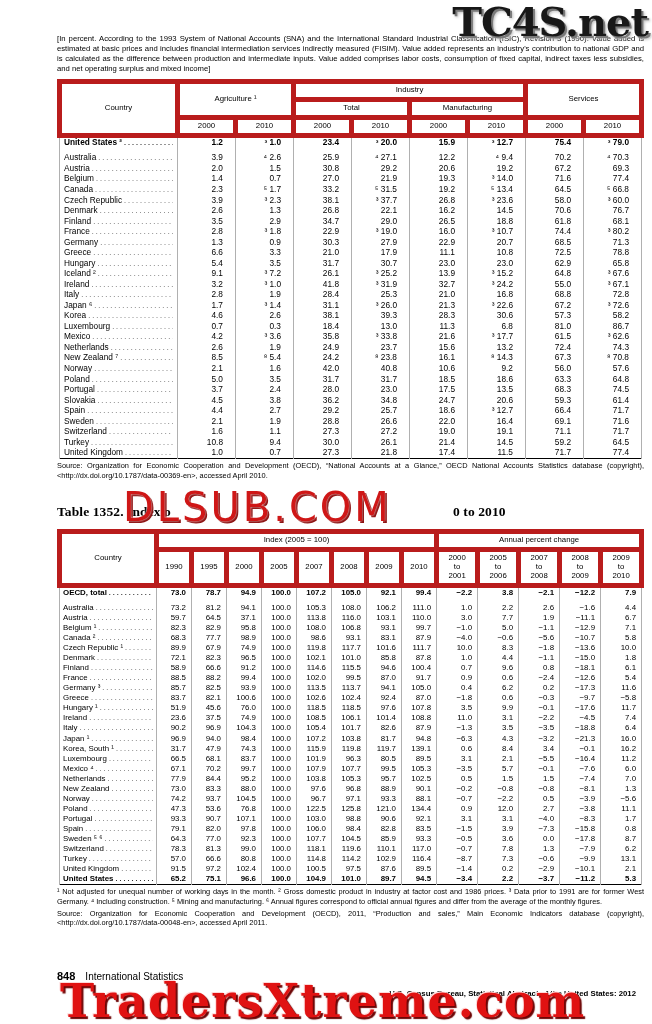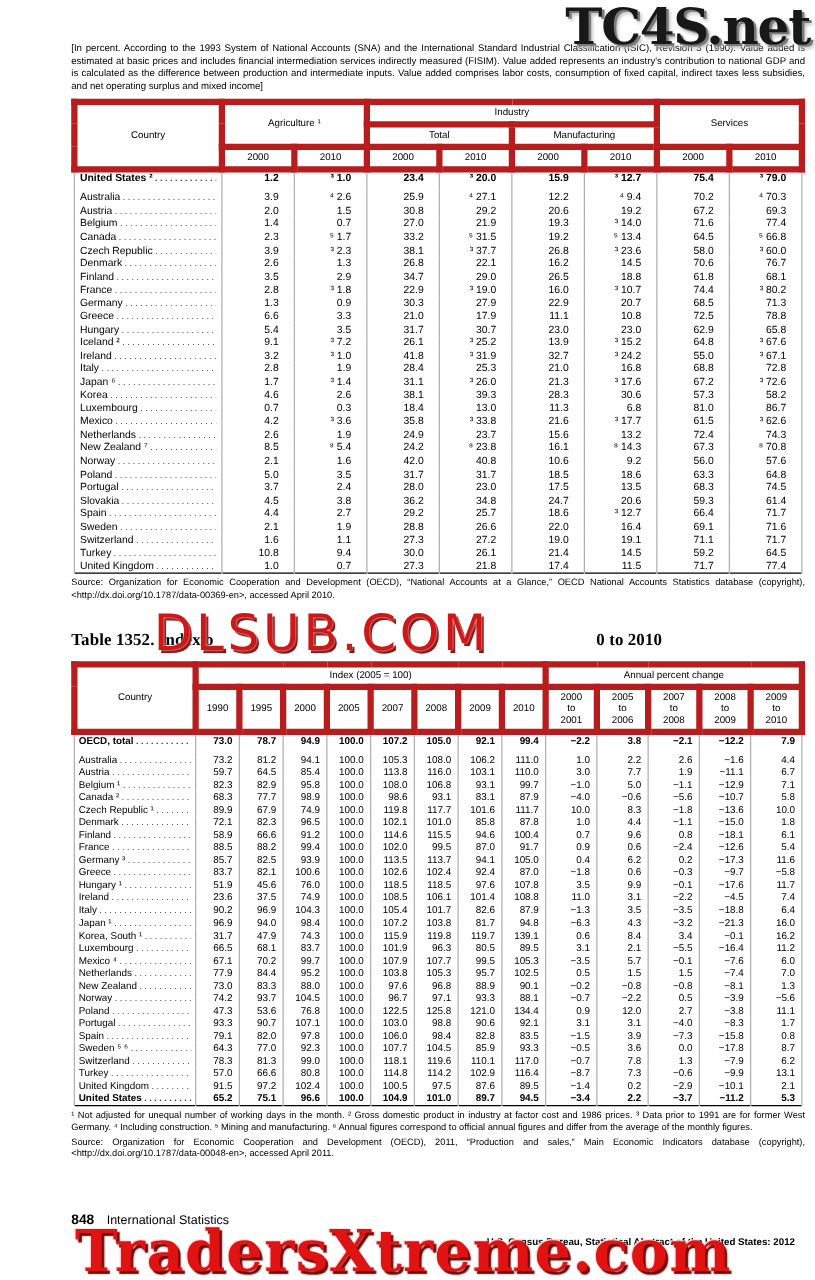--- a/index.html
+++ b/index.html
@@ -35,21 +35,21 @@
   .cc .line { display:flex; align-items:baseline; }
   .cname { white-space:nowrap; }
   .leader { flex:1 1 0; overflow:hidden; white-space:nowrap; color:#333; padding-left:2px; font-size:7.2px; }
   tr.b { font-weight:bold; }
   tr.gap td { padding-bottom:5px; }
   .chg { white-space:pre-line; }
 
   .t2head { position:relative; margin-top:14px; margin-bottom:4px; height:30px; }
   .t2head .frag { position:absolute; bottom:0; }
   .t2head .fragL { left:0; }
-  .t2head .fragR { left:420px;text-align:right; }
+  .t2head .fragR { left:396px;text-align:right; }
 
   .wm { pointer-events:none; }
   .wm-top {
     position:absolute; top:-2px; right:4px; z-index:9;
     font-family:"DejaVu Serif", serif; font-weight:bold; font-size:40px; letter-spacing:-1px;
     color:#181818; text-shadow:2px 2px 0 #7a7a7a, 3px 3px 3px #bbb;
   }
   .wm-mid {
     position:absolute; left:66px; top:-11px; z-index:9;
     font-family:"DejaVu Sans", sans-serif; font-weight:normal; font-size:40px; letter-spacing:3px;
@@ -355,21 +355,21 @@
             <div class="line">
               <span class="cname">Japan ⁶</span>
               <span class="leader">. . . . . . . . . . . . . . . . . . . . . . . . . . . . . .</span>
             </div>
           </td>
           <td class="vc">1.7</td>
           <td class="vc">³ 1.4</td>
           <td class="vc">31.1</td>
           <td class="vc">³ 26.0</td>
           <td class="vc">21.3</td>
-          <td class="vc">³ 17.6</td>
+          <td class="vc">³ 22.6</td>
           <td class="vc">67.2</td>
           <td class="vc">³ 72.6</td>
         </tr>
         <tr>
           <td class="cc">
             <div class="line">
               <span class="cname">Korea</span>
               <span class="leader">. . . . . . . . . . . . . . . . . . . . . . . . . . . . . .</span>
             </div>
           </td>
@@ -695,21 +695,21 @@
         </tr>
         <tr>
           <td class="cc">
             <div class="line">
               <span class="cname">Austria</span>
               <span class="leader">. . . . . . . . . . . . . . . . . . . . . . . . . . . . . .</span>
             </div>
           </td>
           <td class="vc">59.7</td>
           <td class="vc">64.5</td>
-          <td class="vc">85.4</td>
+          <td class="vc">37.1</td>
           <td class="vc">100.0</td>
           <td class="vc">113.8</td>
           <td class="vc">116.0</td>
           <td class="vc">103.1</td>
           <td class="vc">110.0</td>
           <td class="vc">3.0</td>
           <td class="vc">7.7</td>
           <td class="vc">1.9</td>
           <td class="vc">−11.1</td>
           <td class="vc">6.7</td>

